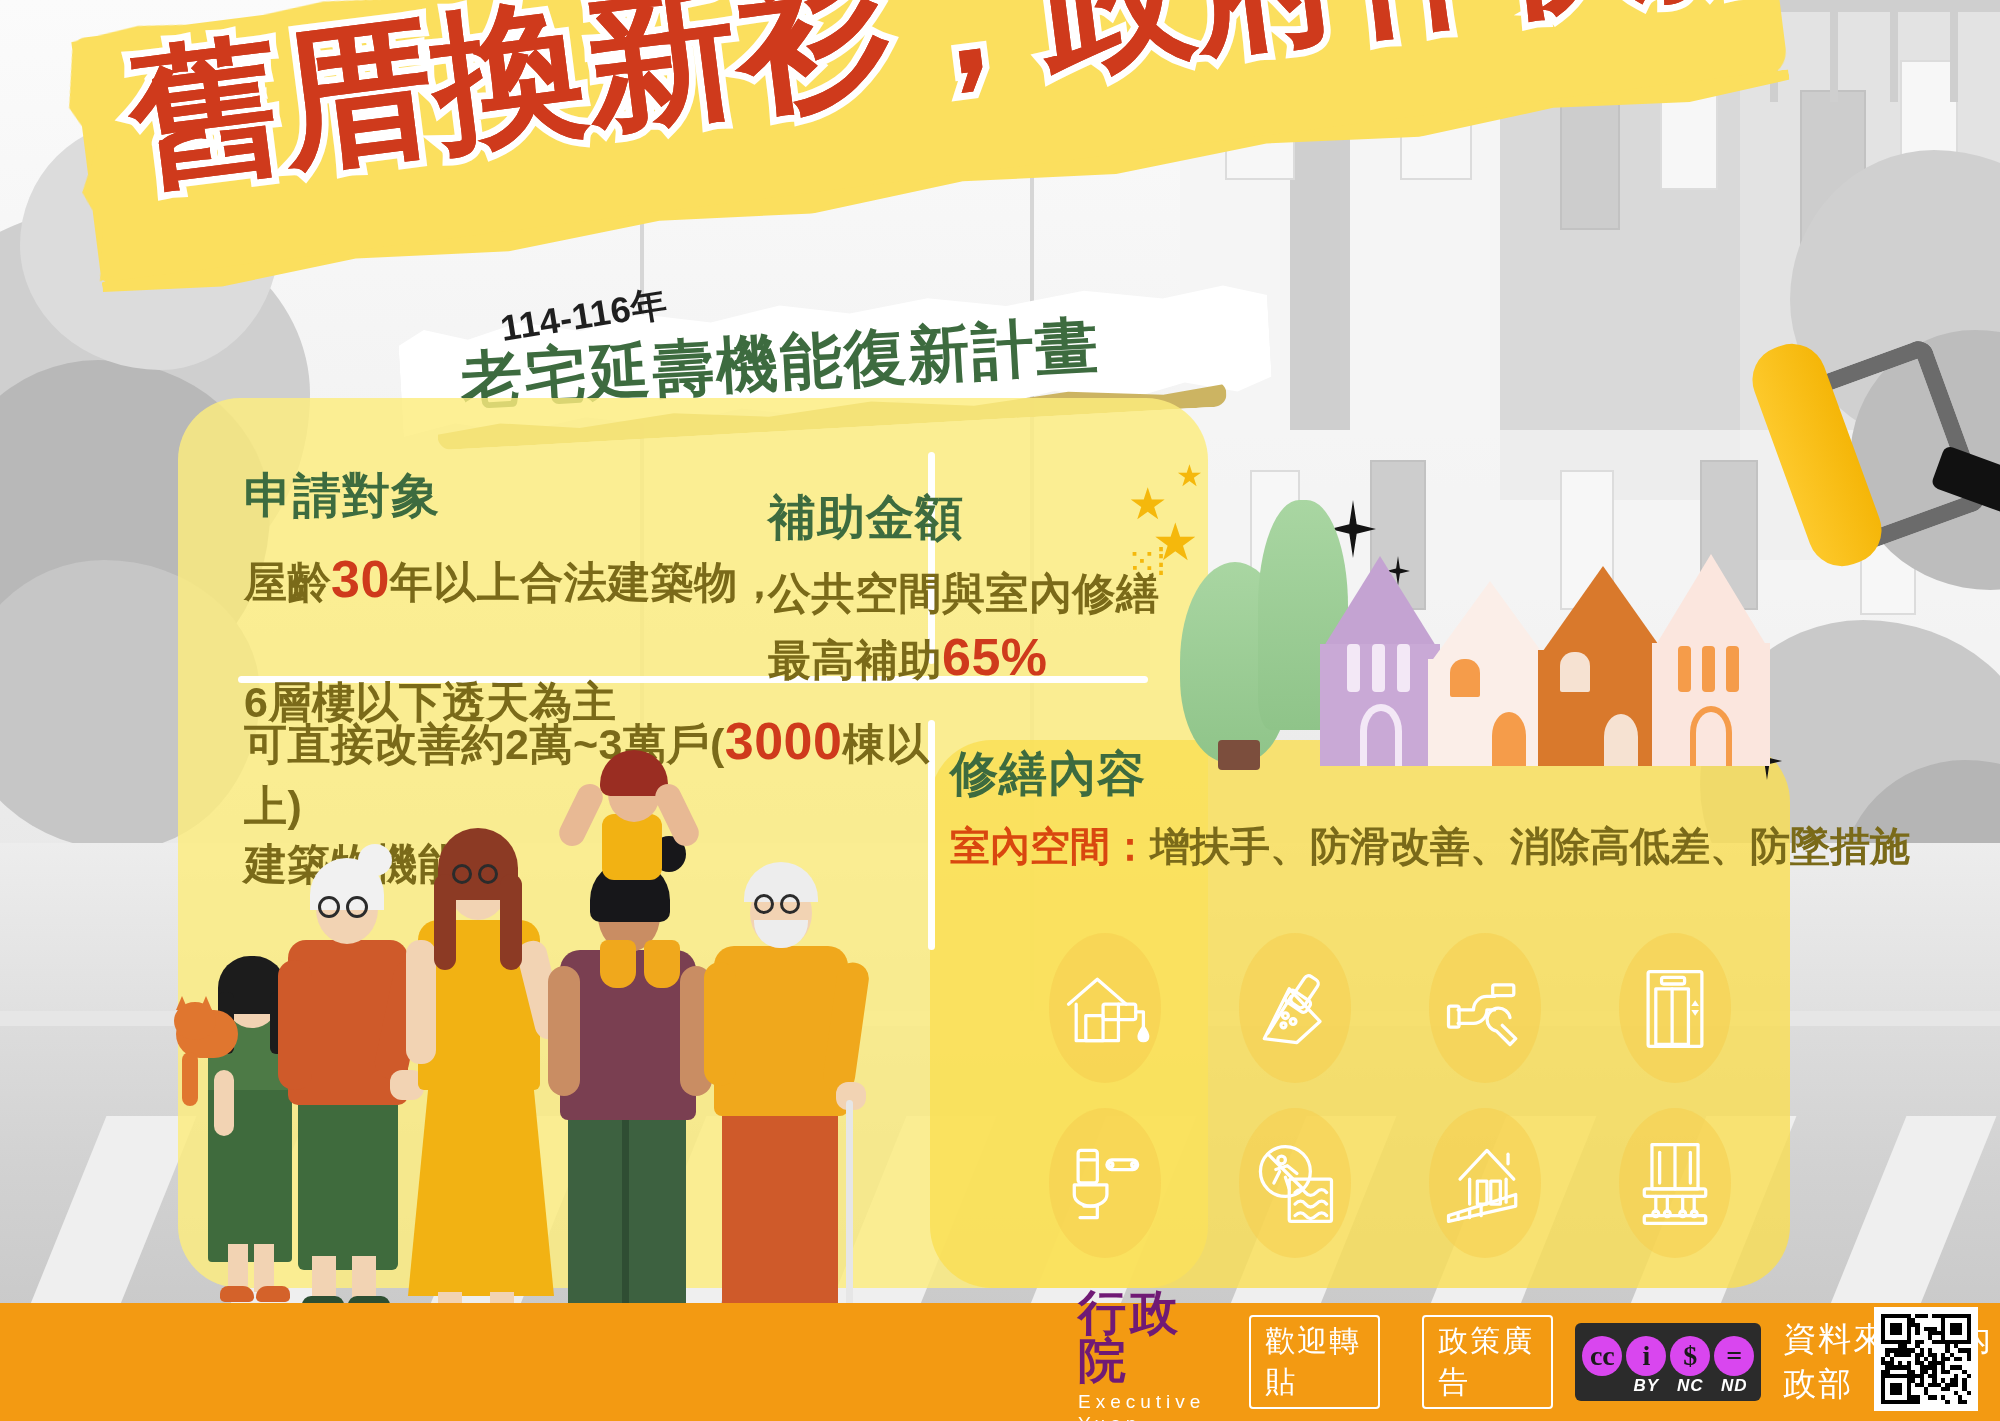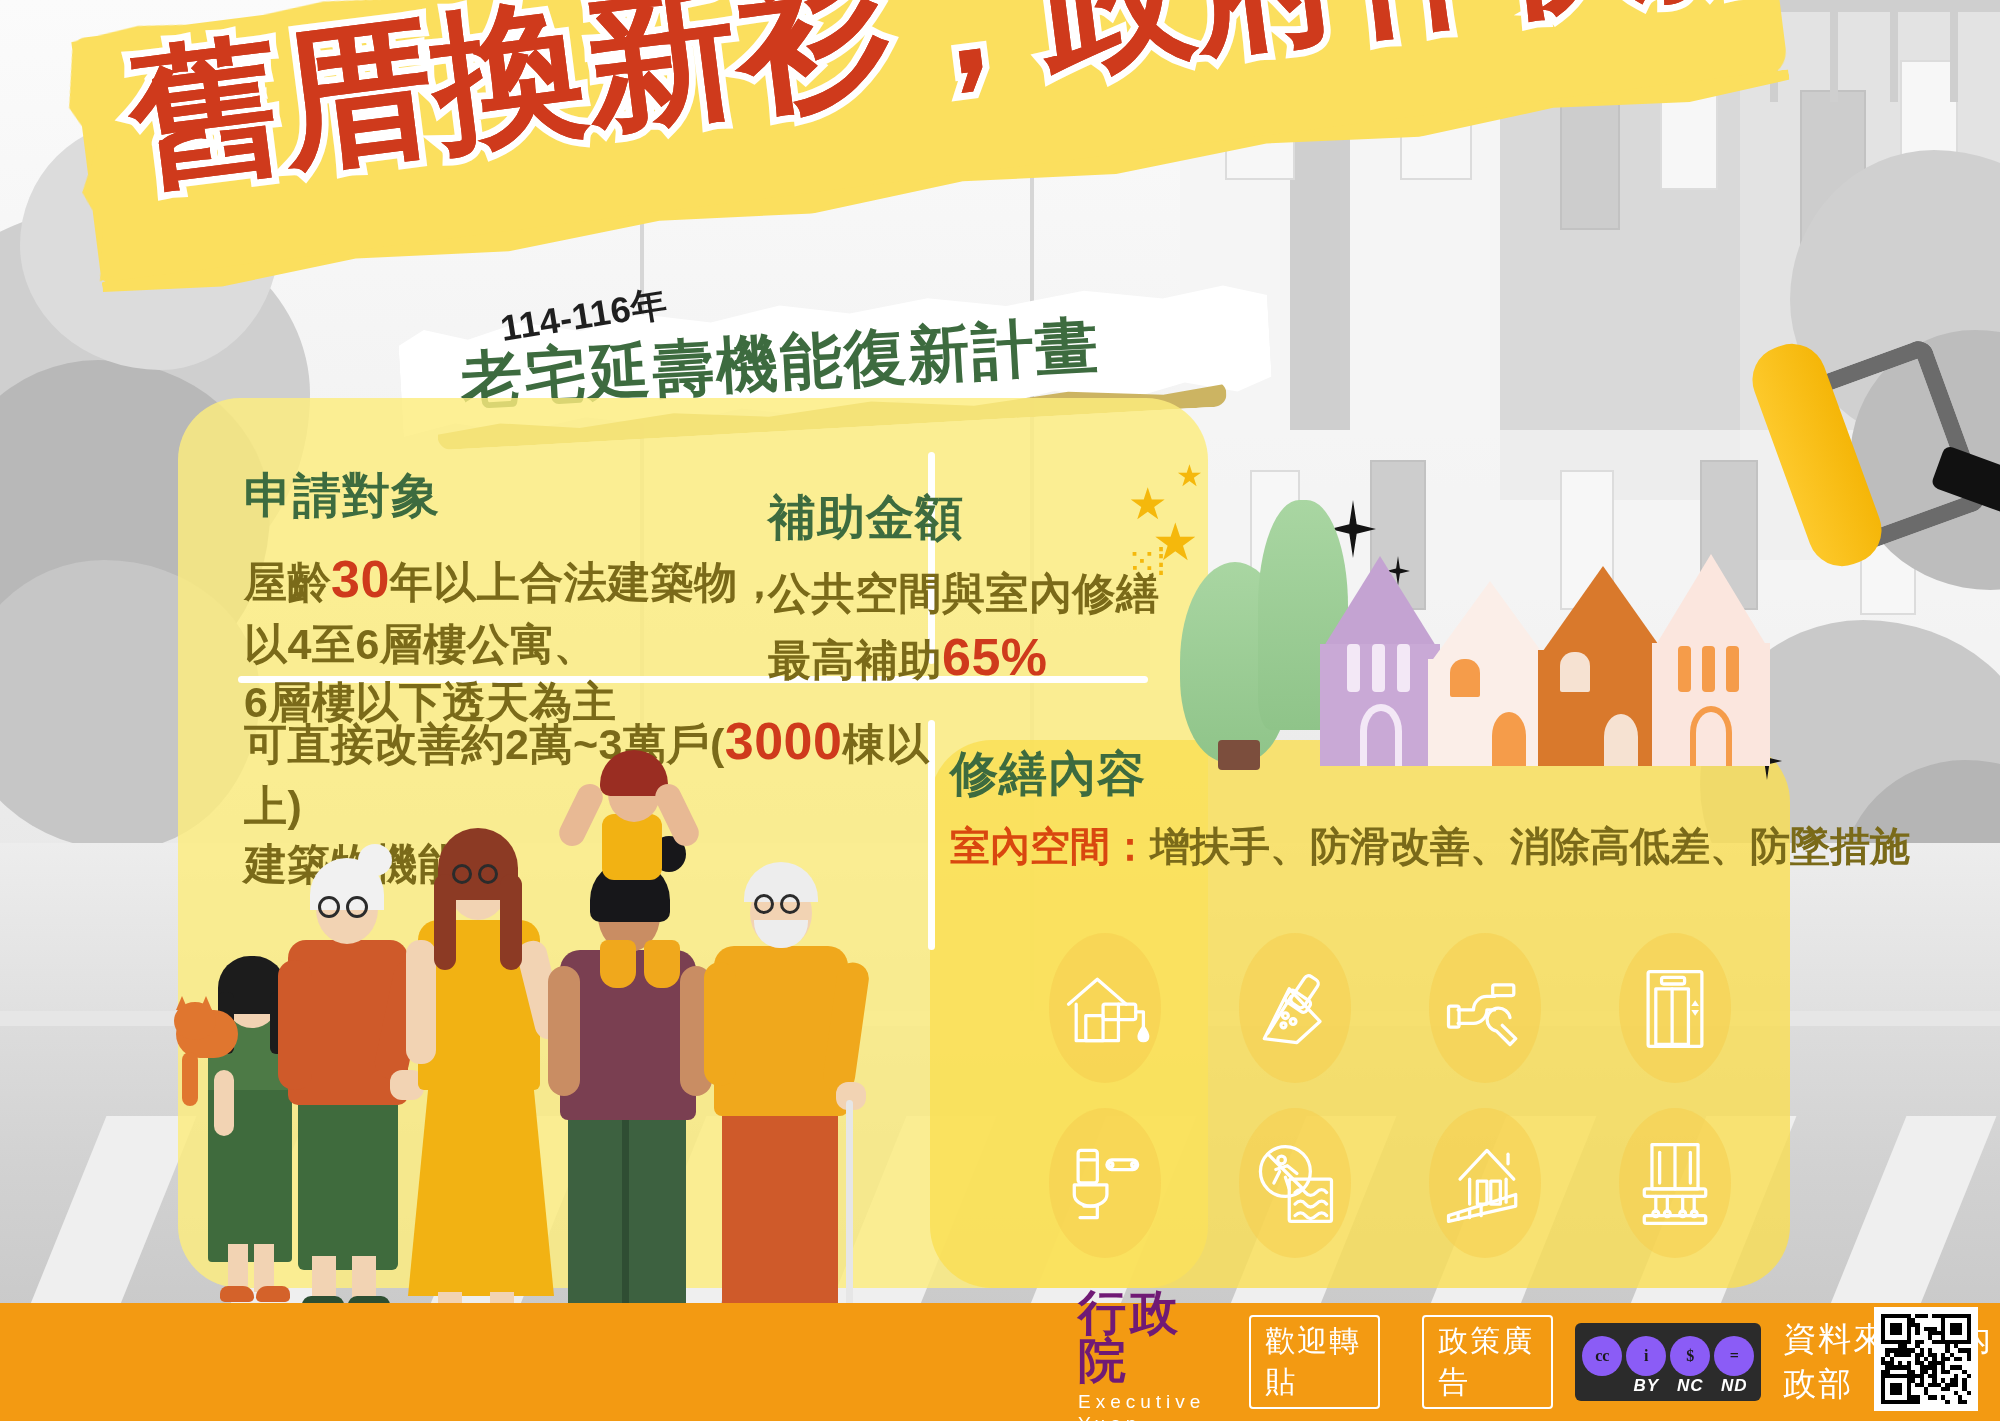--- a/index.html
+++ b/index.html
@@ -204,22 +204,22 @@
   .logo-en { font-size:19px; color:#ffffff; letter-spacing:5px; margin-top:6px; }
   .pill {
     border:2px solid #ffffff; border-radius:4px; color:#ffffff;
     font-size:30px; padding:4px 14px; letter-spacing:2px;
   }
   .cc-badge {
     display:flex; align-items:center; background:#2b2b2b; border-radius:6px;
     padding:5px 7px; gap:4px;
   }
   .cc-ico {
-    width:40px;height:40px;border-radius:50%;background:#8b5cf6;color:#1a1a1a;
-    display:flex;align-items:center;justify-content:center;font-size:16px;font-weight:bold;
+    width:40px;height:40px;border-radius:50%;background:#d946ef;color:#1a1a1a;
+    display:flex;align-items:center;justify-content:center;font-size:28px;font-weight:bold;
     font-family:"Liberation Serif",serif;
     margin-top:8px;
   }
   .cc-lbl{font-size:17px;color:#ffffff;font-weight:bold;letter-spacing:1px;font-style:italic;}
   .src-text { font-size:33px; color:#ffffff; letter-spacing:2px; }
   .qr { position:absolute; right:22px; bottom:10px; width:104px; height:104px;
         background:#ffffff; padding:7px; }
   .qr-grid { width:100%; height:100%; display:grid;
              grid-template-columns:repeat(21,1fr); grid-template-rows:repeat(21,1fr); }
   .qr-grid i { background:#ffffff; }
@@ -306,21 +306,21 @@
   <div class="card-left"></div>
   <div class="card-right"></div>
   <div class="divider-h"></div>
   <div class="divider-v"></div>
   <div class="divider-v2"></div>
 
   <div class="blk-apply">
     <div class="h-green">申請對象</div>
     <div class="body-olive" style="margin-top:16px;">
       <span>屋齡</span><span class="em-red">30</span><span>年以上合法建築物，</span><br>
-      <span>以4至6層樓公寓、</span><br>
+      <br>
       <span>6層樓以下透天為主</span>
     </div>
   </div>
 
   <div class="blk-amount">
     <div class="h-green">補助金額</div>
     <div class="body-olive" style="margin-top:14px;">
       <span>公共空間與室內修繕</span><br>
       <span>最高補助</span><span class="em-red">65%</span>
     </div>

